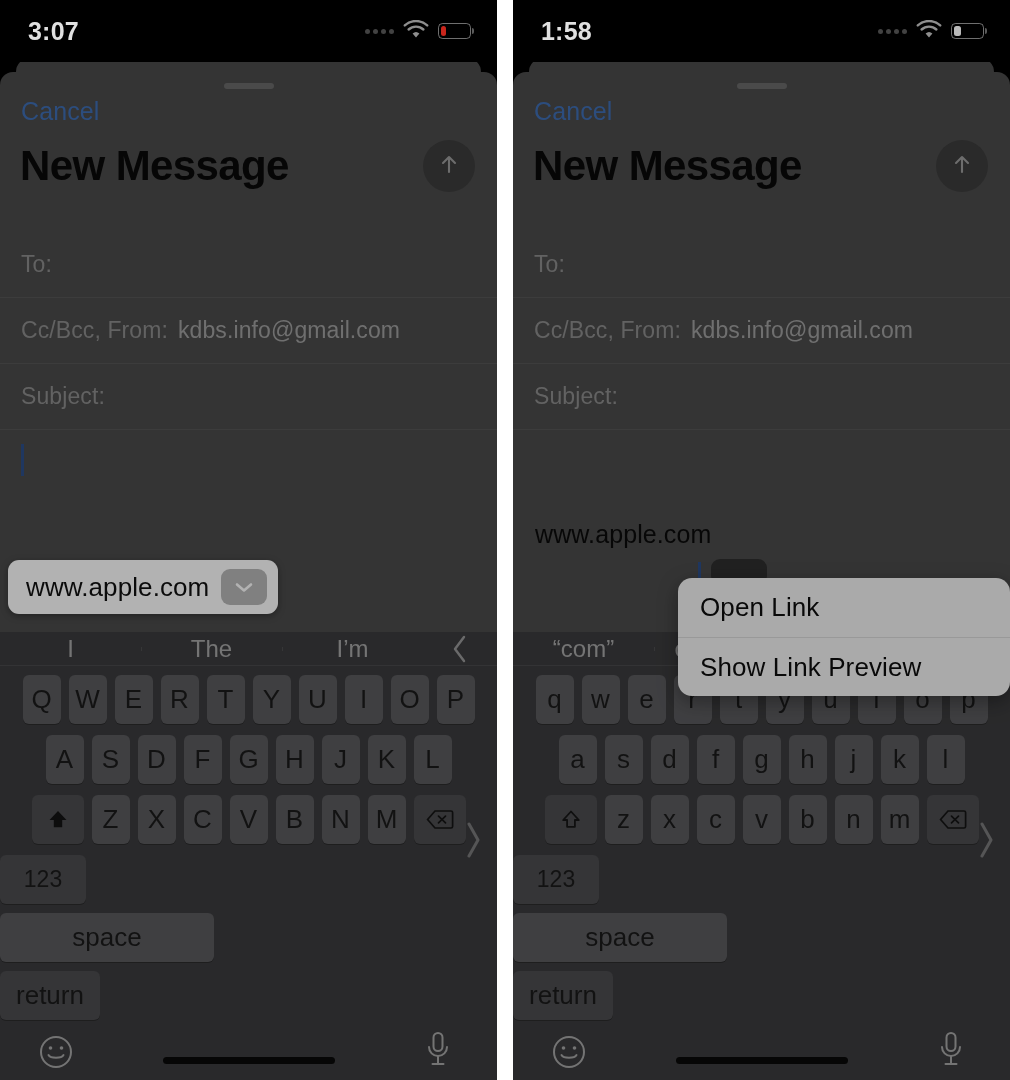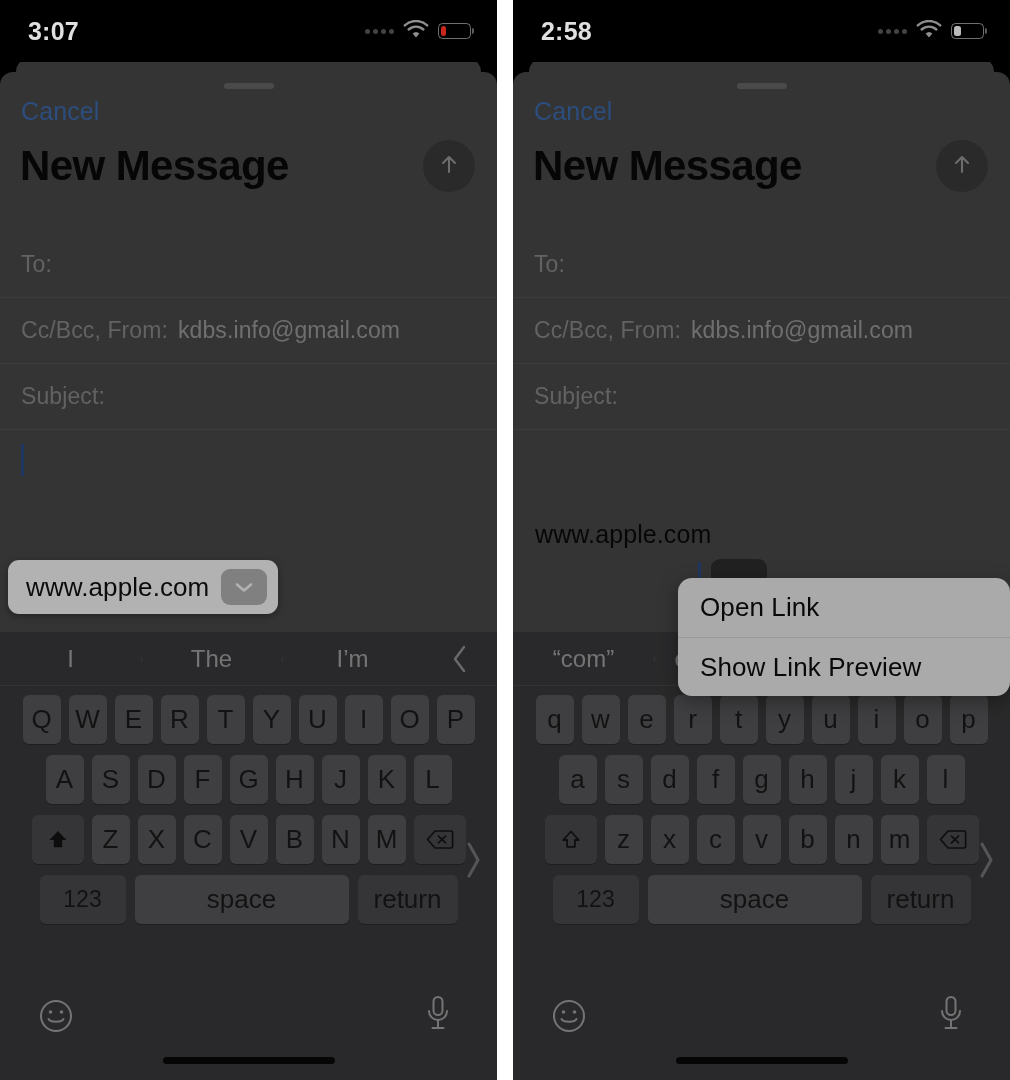--- a/index.html
+++ b/index.html
@@ -260,21 +260,21 @@
     display: flex; align-items: center; justify-content: center;
     font-size: 26px;
     color: #1b1b1b;
     box-shadow: 0 1px 0 rgba(0,0,0,.28);
   }
   .krow.r2 { padding-left: 0; }
   .key.wide  { width: 52px; background: #4c4c4f; }
   .key.space { width: 214px; }
   .key.fn    { width: 86px; background: #4c4c4f; font-size: 23px; }
   .key.ret   { width: 100px; background: #4c4c4f; font-size: 26px; }
-  .bottom-row { display: flex; justify-content: center; gap: 9px; margin-top: 2px; }
+  .bottom-row { display: flex; justify-content: center; gap: 9px; margin-top: 2px; flex-direction: column; }
   .kb-edge-chevron {
     position: absolute;
     right: 14px; top: 152px;
     opacity: .42;
   }
   .kb-footer {
     height: 96px;
     position: relative;
   }
   .emoji-ic { position: absolute; left: 38px; top: 14px; opacity: .72; }
@@ -455,21 +455,21 @@
         </div>
       </div>
     </div>
 
     <div class="dim-overlay"></div>
   </div>
 
   <div class="panel right">
 
     <div class="statusbar">
-      <div class="status-time">2:58</div>
+      <div class="status-time">1:58</div>
       <div class="status-right">
         <div class="sig-dots">
             <i></i>
             <i></i>
             <i></i>
             <i></i>
           </div>
         <span class="wifi-ic">
           <svg width="26" height="19" viewBox="0 0 26 19">
             <path d="M13 17.4 9.6 13.6a5 5 0 0 1 6.8 0L13 17.4z" fill="#e5e5e5"></path>

